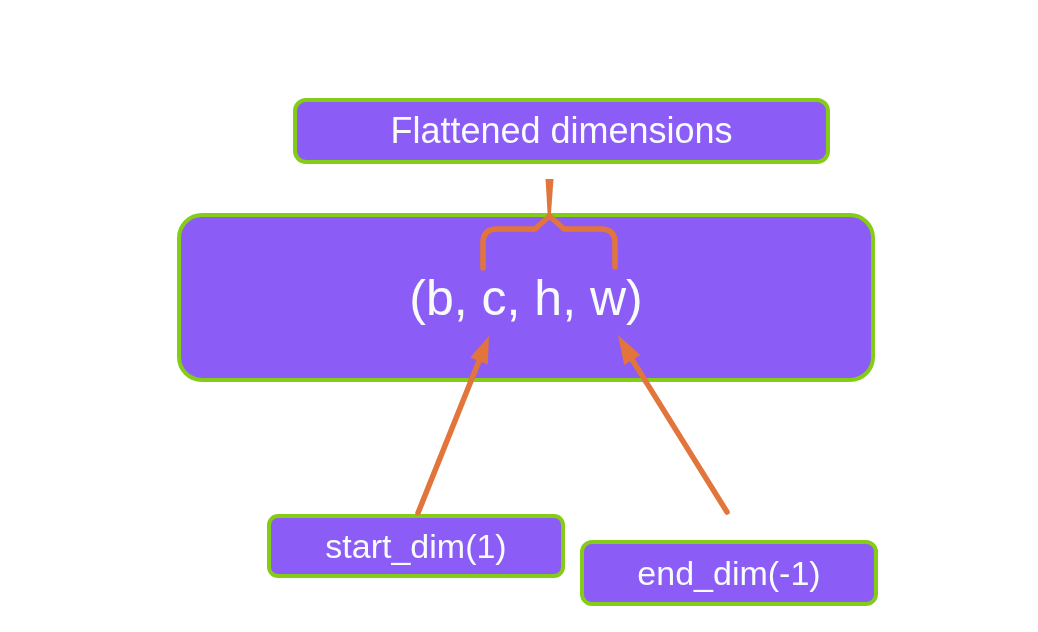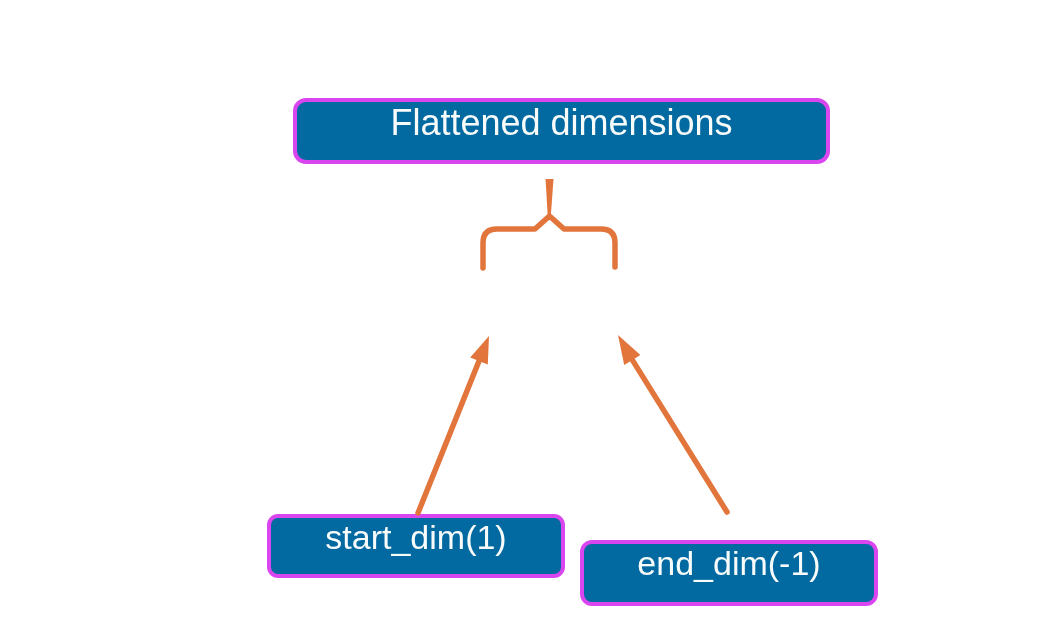--- a/index.html
+++ b/index.html
@@ -11,25 +11,25 @@
   .canvas {
     position: relative;
     width: 1038px;
     height: 632px;
     background: #ffffff;
     overflow: hidden;
   }
   .node {
     position: absolute;
     box-sizing: border-box;
-    background: #0369a1;
-    border: 4px solid #d946ef;
+    background: #8b5cf6;
+    border: 4px solid #84cc16;
     color: #f7fbfa;
     display: flex;
-    align-items: flex-start;
+    align-items: center;
     justify-content: center;
     text-align: center;
   }
   .node-top {
     left: 293px; top: 98px;
     width: 537px; height: 66px;
     border-radius: 13px;
     font-size: 36px;
   }
   .node-main {
@@ -61,20 +61,23 @@
 </style>
 </head>
 <body>
 
 <div class="canvas">
 
   <div class="node node-top">
     <span>Flattened dimensions</span>
   </div>
 
+  <div class="node node-main">
+    <span>(b, c, h, w)</span>
+  </div>
 
   <div class="node node-start">
     <span>start_dim(1)</span>
   </div>
 
   <div class="node node-end">
     <span>end_dim(-1)</span>
   </div>
 
   <svg class="overlay" viewBox="0 0 1038 632" xmlns="http://www.w3.org/2000/svg">

